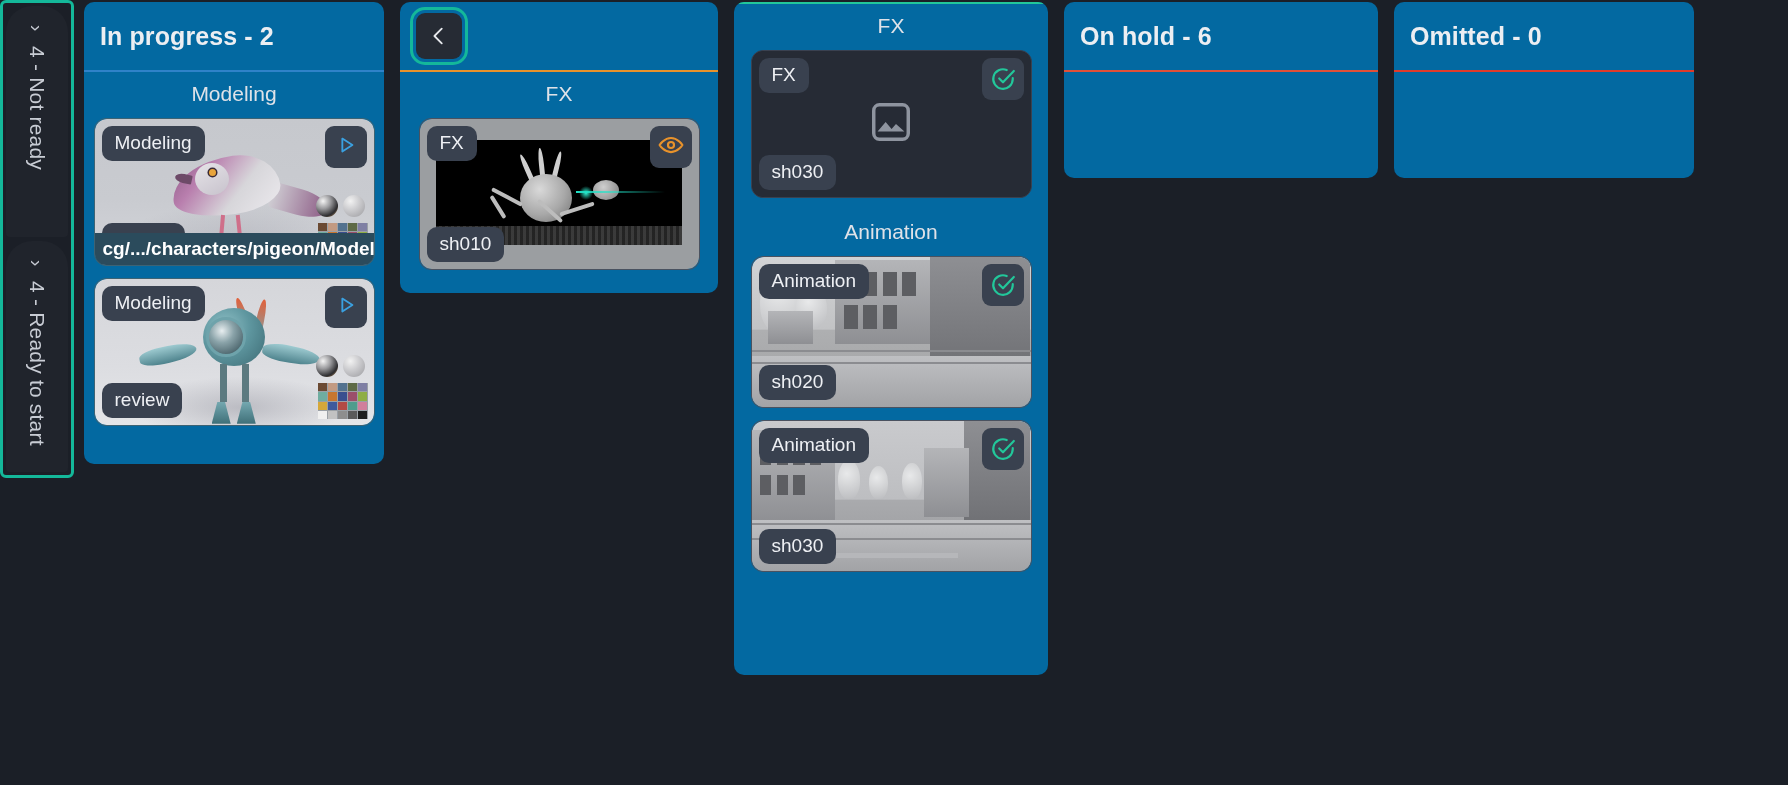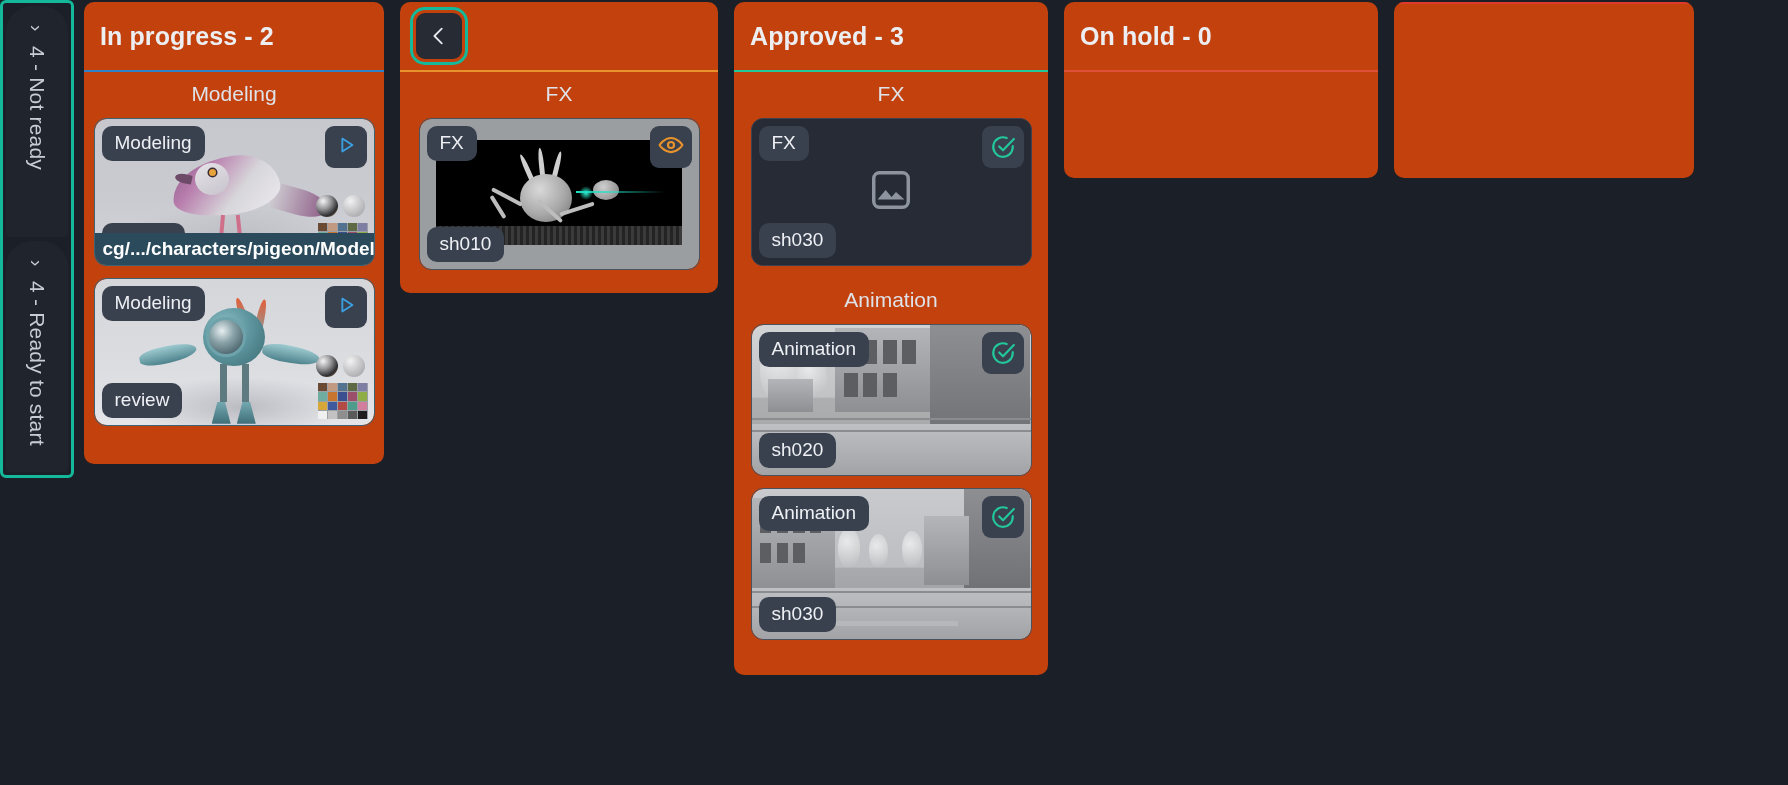--- a/index.html
+++ b/index.html
@@ -75,21 +75,21 @@
     color: #c8ccd4;
     font-size: 21px;
     font-weight: 400;
     letter-spacing: 0.2px;
     white-space: nowrap;
   }
 
   
   .column {
     box-sizing: border-box;
-    background: #c2410c;
+    background: #0369a1;
     border-radius: 10px;
     margin: 2px 8px 0 8px;
     display: flex;
     flex-direction: column;
     position: relative;
     overflow: hidden;
   }
   .col-inprogress { flex: 0 0 300px; height: 462px; margin-left: 10px; }
   .col-pending    { flex: 0 0 318px; height: 291px; }
   .col-approved   { flex: 0 0 314px; height: 673px; }
@@ -590,23 +590,20 @@
               <circle cx="12" cy="12" r="2.8"></circle>
             </svg>
           </span>
         </div>
       </div>
 
     </div>
   </div>
 
   <div class="column col-approved">
-    <div class="col-header">
-      <span class="col-title">Approved - 3</span>
-    </div>
     <div class="col-accent" style="background:#22c79a"></div>
     <div class="col-body">
 
       <div class="group-title">FX</div>
 
       <div class="card card-approved-fx">
         <div class="card-thumb" style="background:#262b35;">
           <span class="placeholder-icon">
             <svg width="46" height="46" viewBox="0 0 24 24" fill="none" stroke="#8e949f" stroke-width="1.8" stroke-linejoin="round">
               <rect x="3" y="3" width="18" height="18" rx="3"></rect>
@@ -692,24 +689,27 @@
             </svg>
           </span>
         </div>
       </div>
 
     </div>
   </div>
 
   <div class="column col-onhold">
     <div class="col-header">
-      <span class="col-title">On hold - 0</span>
+      <span class="col-title">On hold - 6</span>
     </div>
     <div class="col-accent" style="background:#e05038"></div>
     <div class="col-body"></div>
   </div>
 
   <div class="column col-omitted">
+    <div class="col-header">
+      <span class="col-title">Omitted - 0</span>
+    </div>
     <div class="col-accent" style="background:#e03a2a"></div>
     <div class="col-body"></div>
   </div>
 
 </div>
 
 </body></html>

